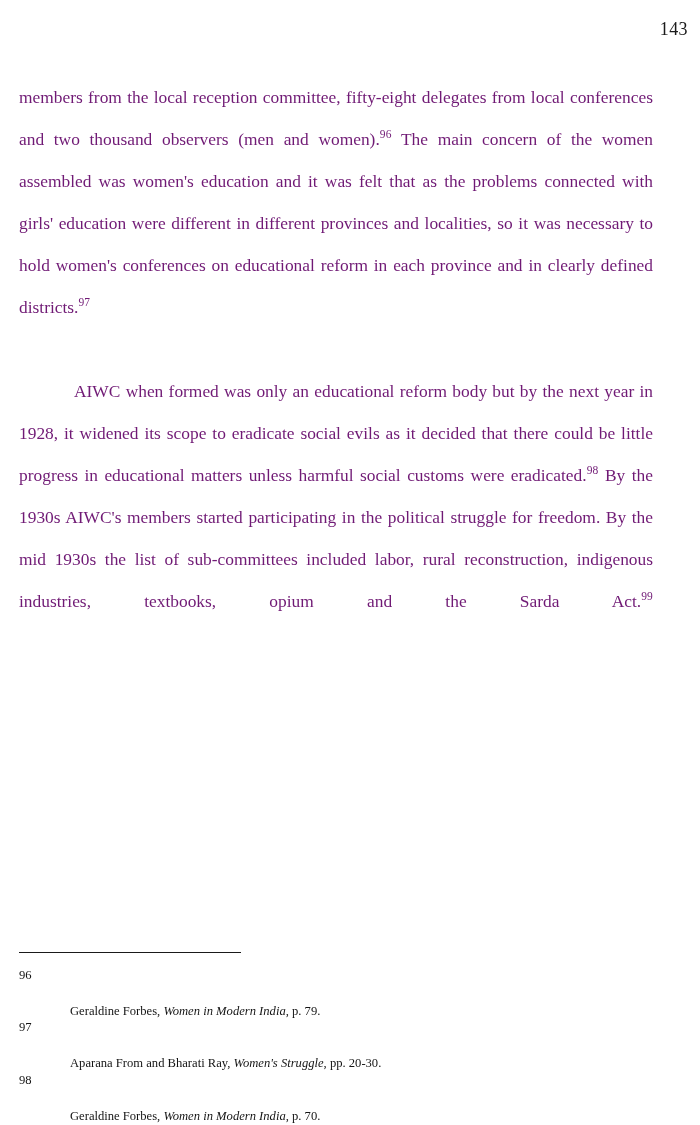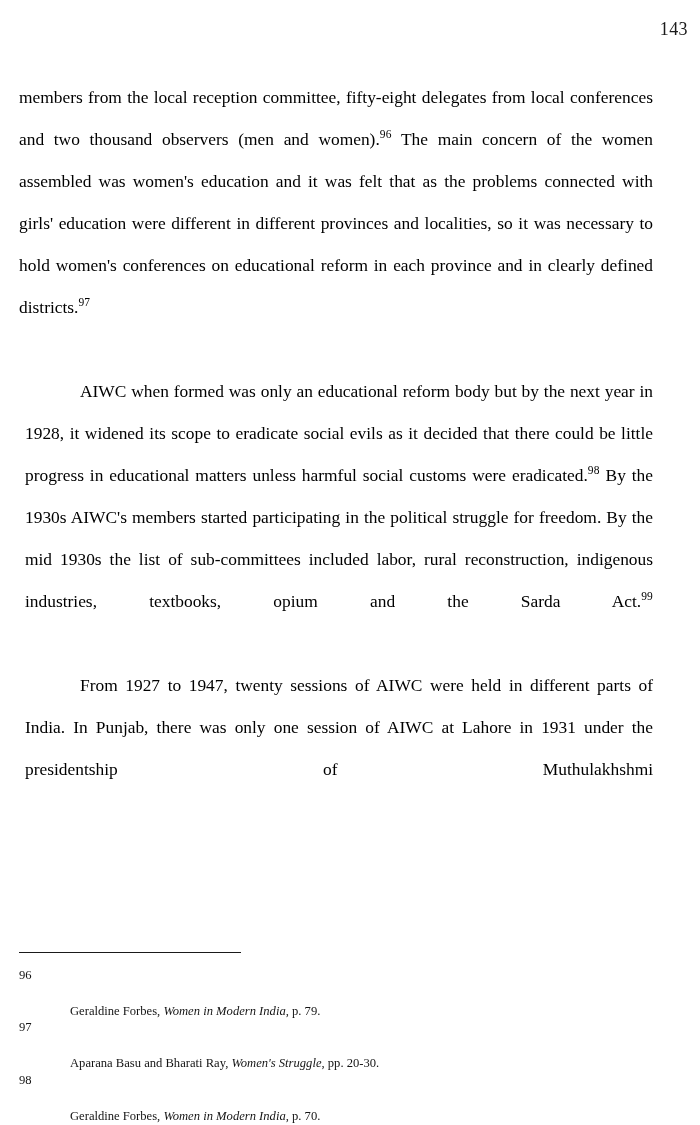--- a/index.html
+++ b/index.html
@@ -43,27 +43,26 @@
     left: 19px;
     width: 634px;
   }
 
   p.para {
     margin: 0;
     font-size: 17.4px;
     line-height: 42px;
     text-align: justify;
     text-justify: inter-word;
-    color: #000000;
+    color: #701a75;
     -webkit-hyphens: none;
     hyphens: none;
   }
   p.para.indent {
     text-indent: 55px;
-    margin-left: 6px;
   }
   
   p.para::after {
     content: "";
     display: inline-block;
     width: 100%;
   }
 
   sup.fn {
     font-size: 0.66em;
@@ -115,34 +114,33 @@
 <body>
 
 <div class="page">
 
   <div class="folio">143</div>
 
   <div class="body-block">
 
   <p class="para"><span>members from the local reception committee, fifty-eight delegates from local conferences and two thousand observers (men and women).</span><sup class="fn">96</sup><span> The main concern of the women assembled was women's education and it was felt that as the problems connected with girls' education were different in different provinces and localities, so it was necessary to hold women's conferences on educational reform in each province and in clearly defined districts.</span><sup class="fn">97</sup></p>
       <p class="para indent"><span>AIWC when formed was only an educational reform body but by the next year in 1928, it widened its scope to eradicate social evils as it decided that there could be little progress in educational matters unless harmful social customs were eradicated.</span><sup class="fn">98</sup><span> By the 1930s AIWC's members started participating in the political struggle for freedom. By the mid 1930s the list of sub-committees included labor, rural reconstruction, indigenous industries, textbooks, opium and the Sarda Act.</span><sup class="fn">99</sup></p>
-      <p class="para indent"><span>From 1927 to 1947, twenty sessions of AIWC were held in different parts of India.  In Punjab, there was only one session of AIWC at Lahore in 1931 under the presidentship of Muthulakhshmi</span></p>
     </div>
 
   <div class="footnotes">
     <div class="fn-rule"></div>
     <ol class="fn-list">
 
     <li class="fn-item">
           <span class="fn-num">96</span>
           <span class="fn-text"><span>Geraldine Forbes, </span><em class="it">Women in Modern India</em><span>, p. 79.</span></span>
         </li>
         <li class="fn-item">
           <span class="fn-num">97</span>
-          <span class="fn-text"><span>Aparana Basu and Bharati Ray, </span><em class="it">Women's Struggle</em><span>, pp. 20-30.</span></span>
+          <span class="fn-text"><span>Aparana From and Bharati Ray, </span><em class="it">Women's Struggle</em><span>, pp. 20-30.</span></span>
         </li>
         <li class="fn-item">
           <span class="fn-num">98</span>
           <span class="fn-text"><span>Geraldine Forbes, </span><em class="it">Women in Modern India</em><span>, p. 70.</span></span>
         </li>
         <li class="fn-item">
           <span class="fn-num">99</span>
           <span class="fn-text"><em class="it">ibid</em><span>, pp. 80-81.</span></span>
         </li>
         <li class="fn-item">

